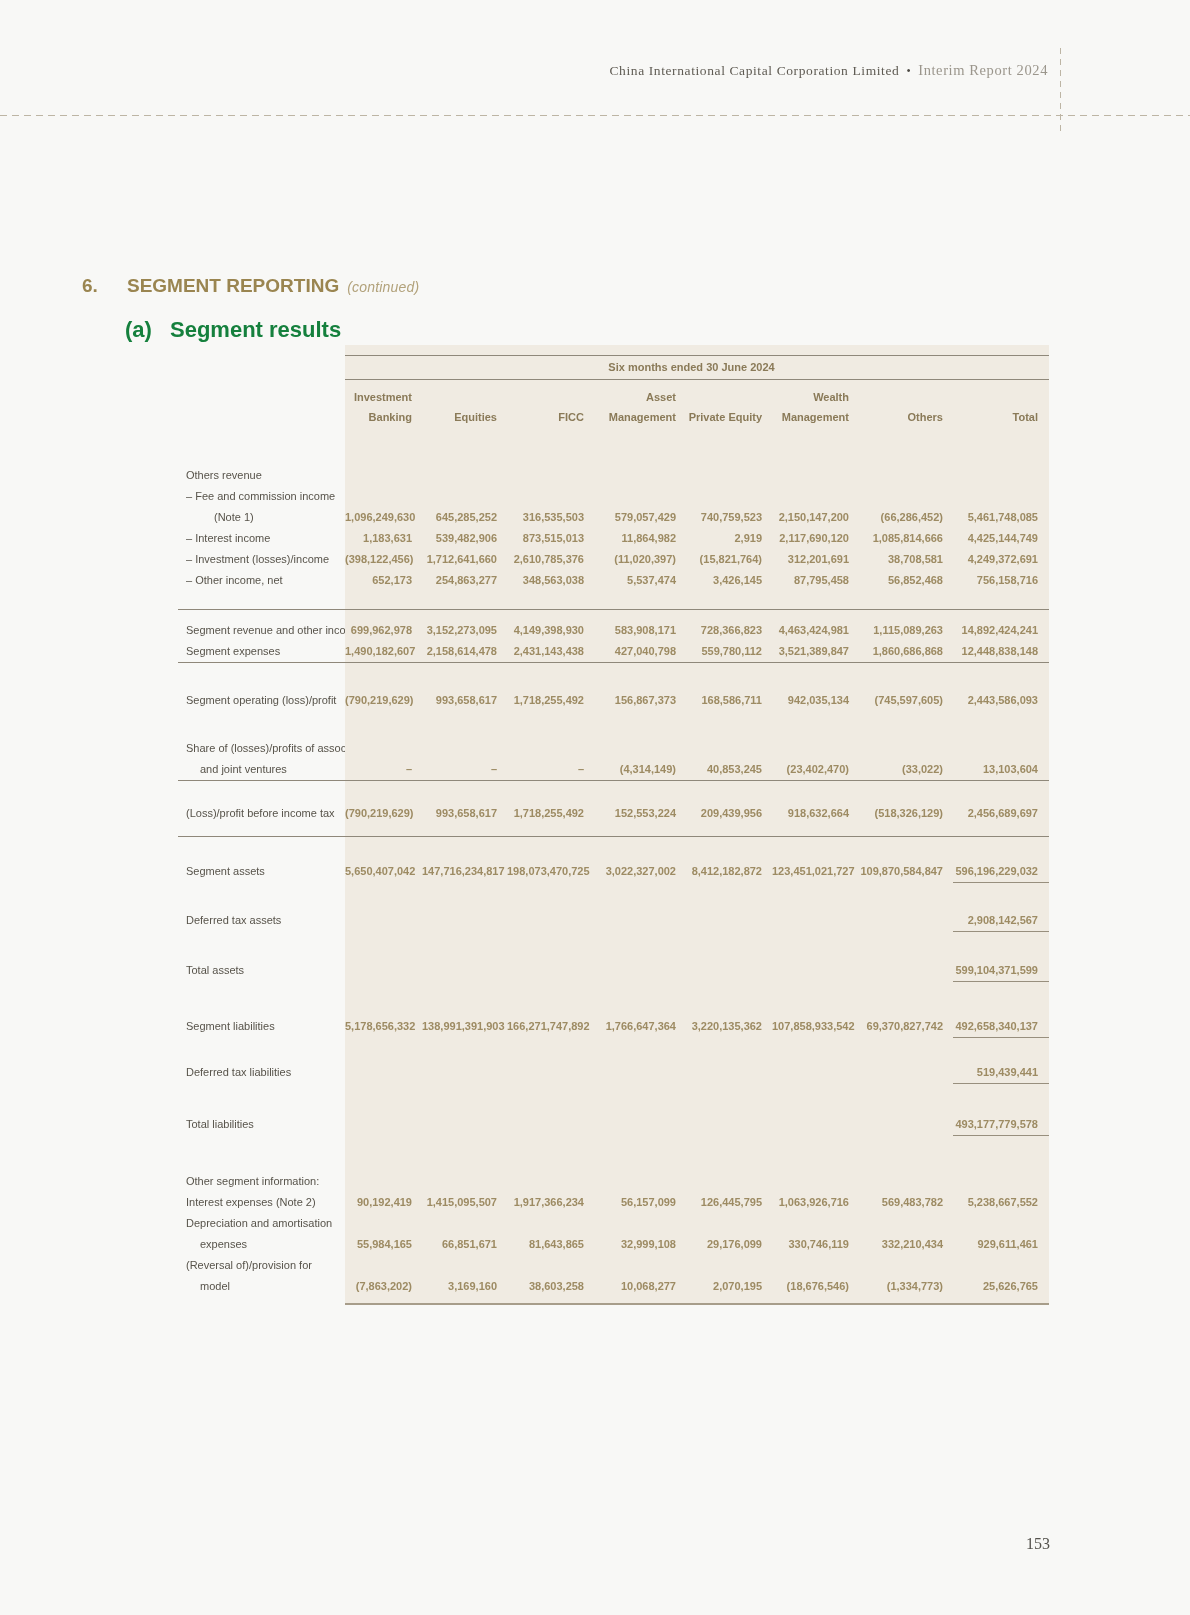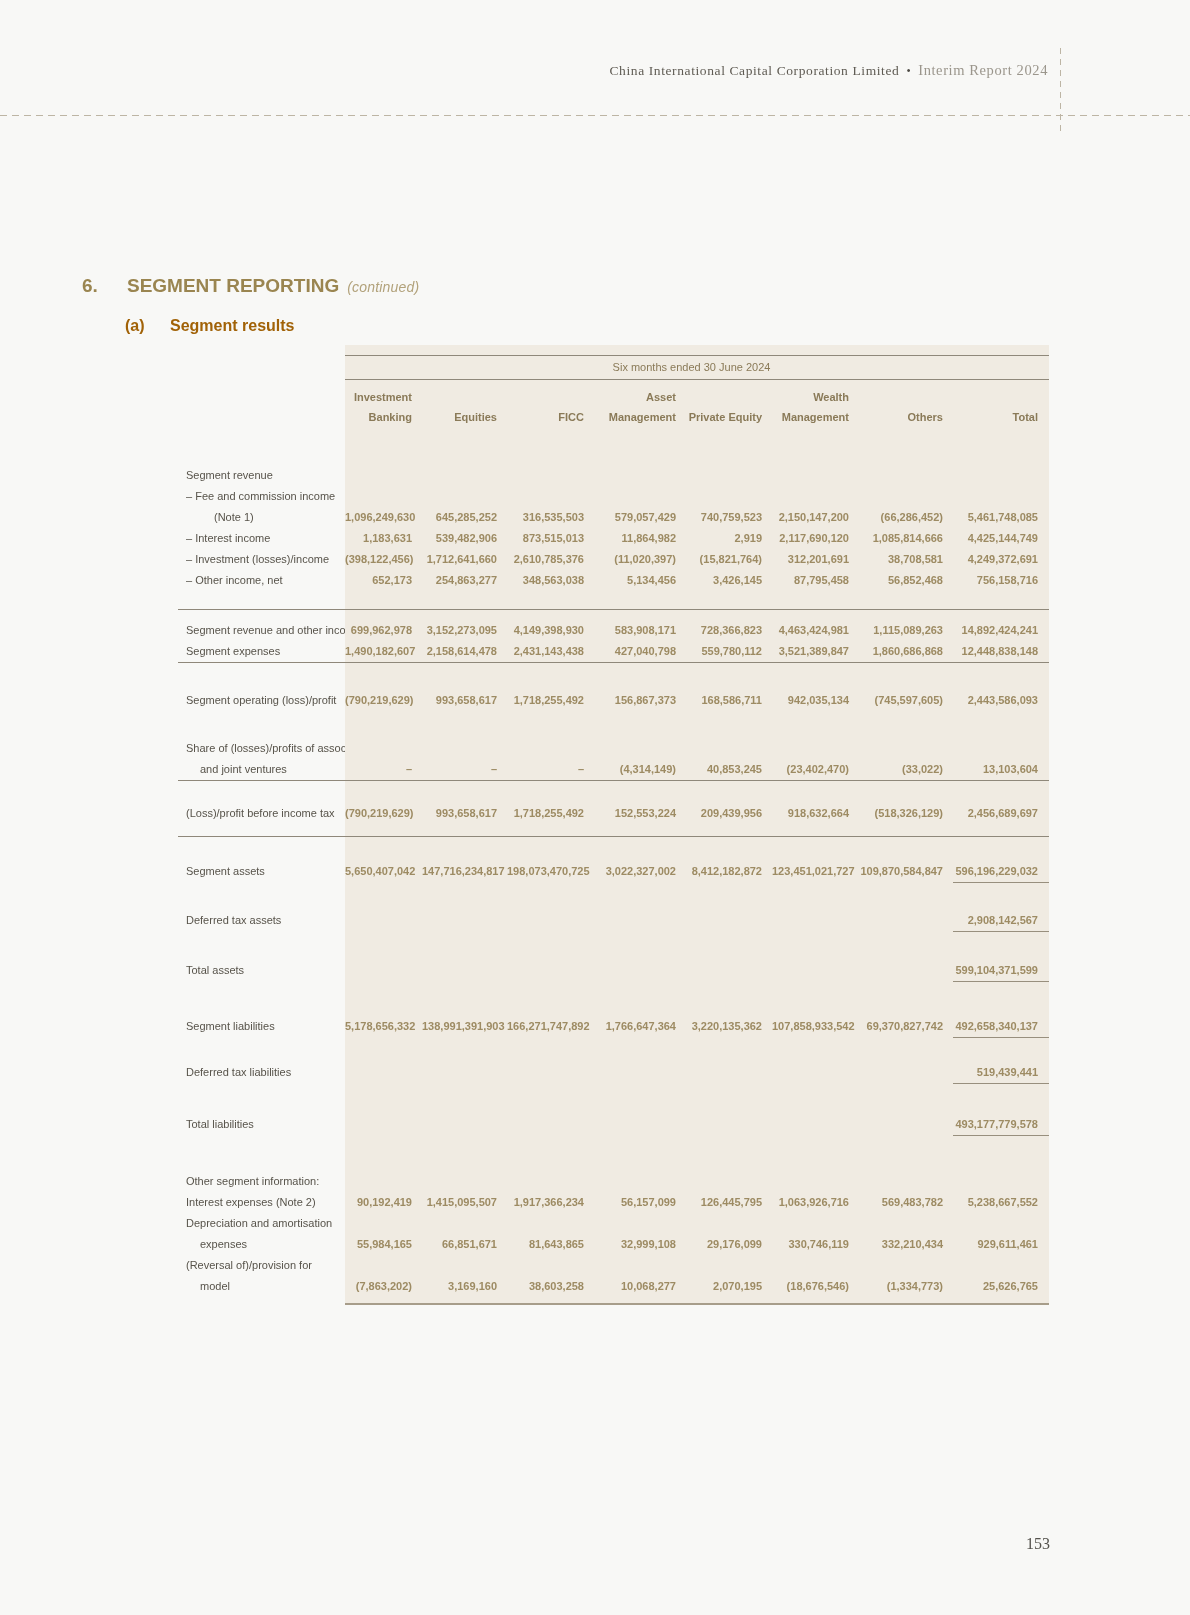--- a/index.html
+++ b/index.html
@@ -14,42 +14,42 @@
   .runhead .report{color:#9b968c;font-size:14.5px;}
   .dash-h{position:absolute;top:115px;left:0;width:1190px;height:1px;
           background:repeating-linear-gradient(90deg,#bdb5a4 0 7px,transparent 7px 12px);}
   .dash-v{position:absolute;left:1060px;top:48px;width:1px;height:85px;
           background:repeating-linear-gradient(180deg,#bdb5a4 0 6px,transparent 6px 11px);}
 
   
   .sec{position:absolute;top:275px;left:82px;font-size:19px;font-weight:bold;color:#9a8550;}
   .sec .num{display:inline-block;width:45px;}
   .sec .cont{font-weight:normal;font-style:italic;font-size:14px;color:#b2a27b;margin-left:8px;letter-spacing:.2px;}
-  .subsec{position:absolute;top:317px;left:125px;font-size:16px;font-weight:bold;color:#a16207;}
+  .subsec{position:absolute;top:317px;left:125px;font-size:22px;font-weight:bold;color:#15803d;}
   .subsec .lbl-a{display:inline-block;width:45px;}
 
   
   .tblwrap{position:absolute;left:178px;top:345px;}
   table{border-collapse:collapse;table-layout:fixed;width:871px;}
   td{padding:0;height:21px;font-size:11px;line-height:21px;vertical-align:middle;
      overflow:hidden;white-space:nowrap;}
   td.lbl{background:transparent;color:#57534a;padding-left:8px;text-align:left;}
   td.lbl.ind1{padding-left:22px;}
   td.lbl.ind2{padding-left:36px;}
   td.num{background:#f0ebe2;text-align:right;padding-right:10px;
          color:#9d8b63;font-weight:600;}
   td.num:last-child{padding-right:11px;}
   tr.spacer td{height:auto;}
   tr.rule-after td{border-bottom:1px solid #8f887a;}
   tr.bottom-rule td.num{border-bottom:2px solid #a79d8a;}
   td.tline{border-bottom:1px solid #988f7e;}
   
   tr.padrow td{height:10px;}
   td.period{border-top:1px solid #8f887a;border-bottom:1px solid #8f887a;
-            text-align:center;font-weight:normal;color:#8a7a58;height:23px;}
+            text-align:center;font-weight:bold;color:#8a7a58;height:23px;}
   tr.colhead td.num{height:47px;vertical-align:bottom;padding-bottom:7px;
                     font-weight:bold;color:#8a7a58;line-height:20px;}
   tr.colhead td div{height:20px;}
 
   
   .pageno{position:absolute;top:1535px;left:1018px;width:40px;text-align:center;
           font-family:"Liberation Serif","DejaVu Serif",serif;font-size:16px;color:#54524c;}
 </style>
 </head>
 <body>
@@ -131,21 +131,21 @@
           <td class="num" style="height: 31px;"></td>
           <td class="num" style="height: 31px;"></td>
           <td class="num" style="height: 31px;"></td>
           <td class="num" style="height: 31px;"></td>
           <td class="num" style="height: 31px;"></td>
           <td class="num" style="height: 31px;"></td>
           <td class="num" style="height: 31px;"></td>
           <td class="num" style="height: 31px;"></td>
         </tr>
         <tr>
-          <td class="lbl">Segment revenue</td>
+          <td class="lbl">Others revenue</td>
           <td class="num"></td>
           <td class="num"></td>
           <td class="num"></td>
           <td class="num"></td>
           <td class="num"></td>
           <td class="num"></td>
           <td class="num"></td>
           <td class="num"></td>
         </tr>
         <tr>
@@ -190,21 +190,21 @@
           <td class="num">(15,821,764)</td>
           <td class="num">312,201,691</td>
           <td class="num">38,708,581</td>
           <td class="num">4,249,372,691</td>
         </tr>
         <tr>
           <td class="lbl">– Other income, net</td>
           <td class="num">652,173</td>
           <td class="num">254,863,277</td>
           <td class="num">348,563,038</td>
-          <td class="num">5,134,456</td>
+          <td class="num">5,537,474</td>
           <td class="num">3,426,145</td>
           <td class="num">87,795,458</td>
           <td class="num">56,852,468</td>
           <td class="num">756,158,716</td>
         </tr>
         <tr class="spacer rule-after">
           <td class="lbl" style="height: 18px;"></td>
           <td class="num" style="height: 18px;"></td>
           <td class="num" style="height: 18px;"></td>
           <td class="num" style="height: 18px;"></td>

